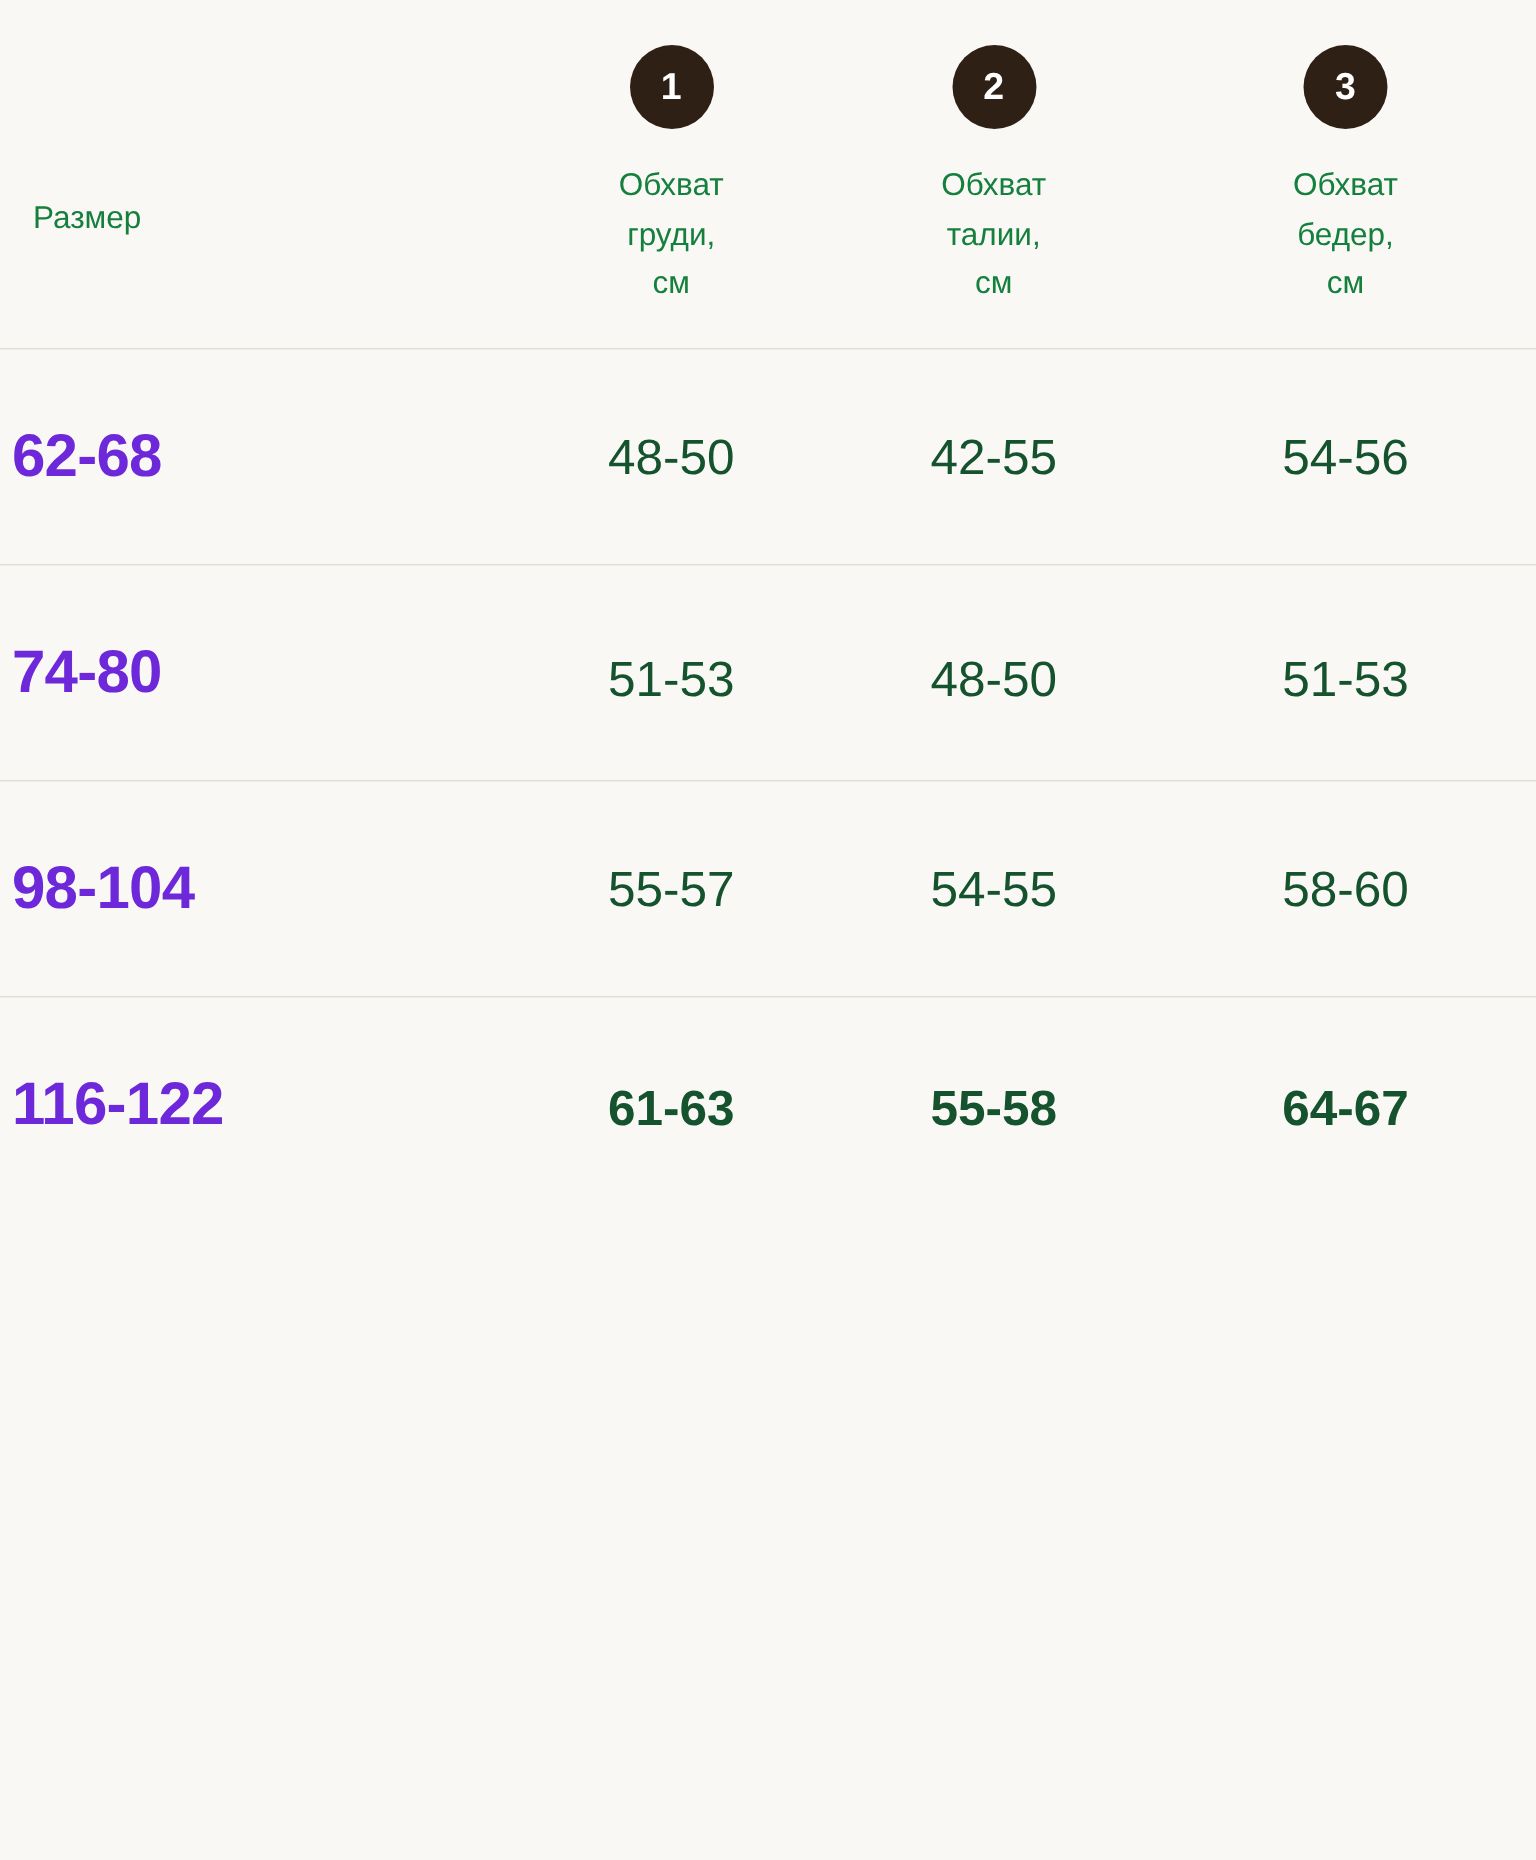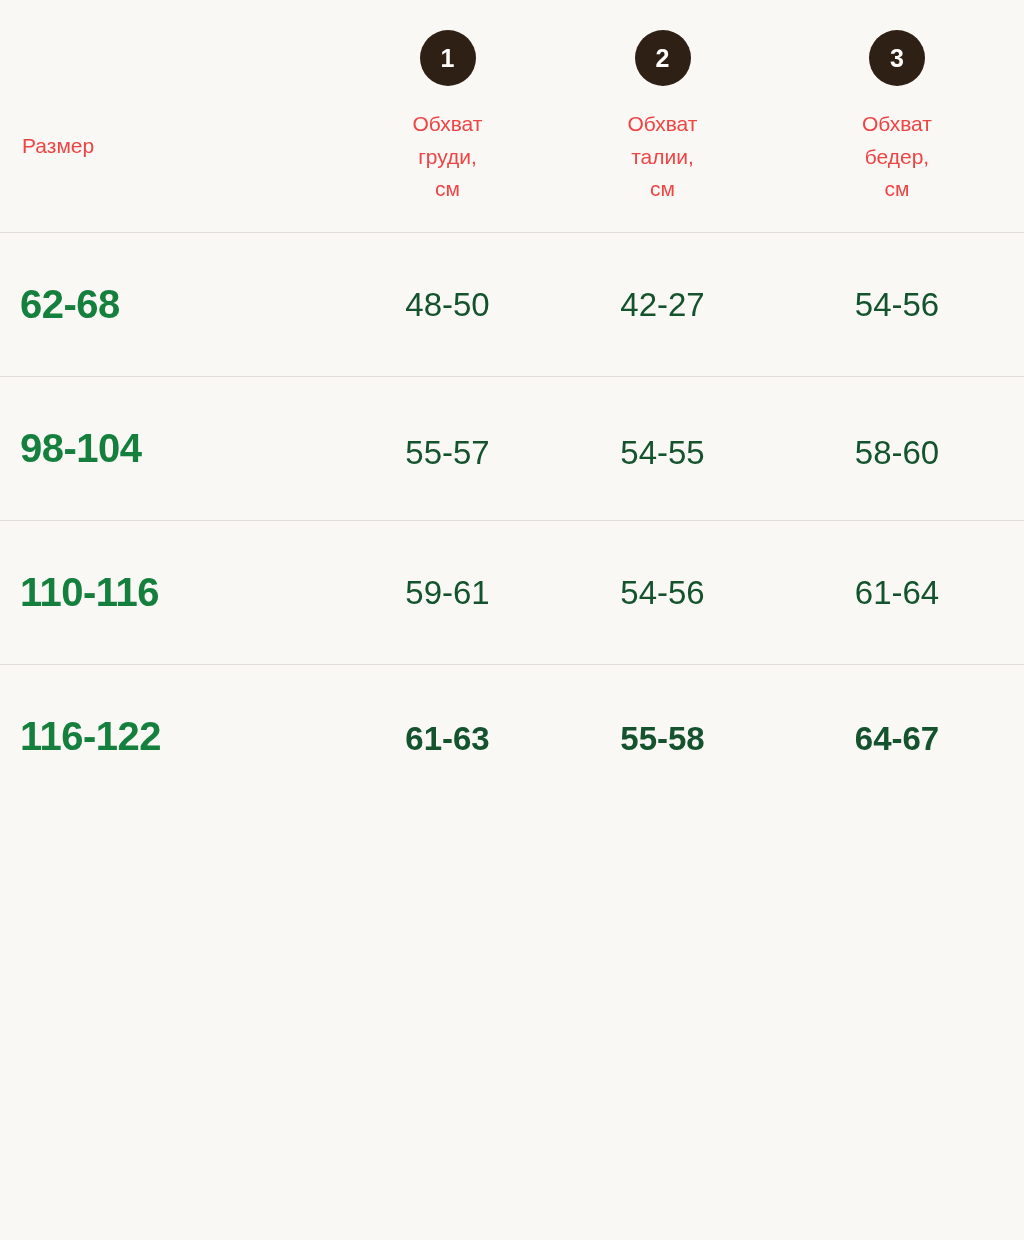--- a/index.html
+++ b/index.html
@@ -71,21 +71,21 @@
     display: flex;
     align-items: center;
     justify-content: center;
     line-height: 1;
     margin-bottom: 22px;
   }
 
   .head-label {
     font-size: 21px;
     font-weight: 400;
-    color: #ef4444;
+    color: #15803d;
     text-align: center;
     line-height: 1.55;
     white-space: pre-line;
   }
 
   .head-label.size {
     font-size: 21px;
     text-align: left;
     line-height: 1.2;
   }
@@ -98,22 +98,22 @@
   tbody td {
     padding: 0;
     border: none;
     height: 143px;
     vertical-align: middle;
   }
 
   .size-cell {
     font-size: 40px;
     font-weight: bold;
-    color: #15803d;
-    padding-left: 20px;
+    color: #6d28d9;
+    padding-left: 8px;
     letter-spacing: -0.5px;
   }
 
   .val-cell {
     font-size: 33px;
     font-weight: 400;
     color: #14532d;
     text-align: center;
   }
 
@@ -164,34 +164,34 @@
 бедер,
 см</div>
           </div>
         </th>
       </tr>
     </thead>
     <tbody>
       <tr>
         <td class="size-cell">62-68</td>
         <td class="val-cell">48-50</td>
-        <td class="val-cell">42-27</td>
+        <td class="val-cell">42-55</td>
         <td class="val-cell">54-56</td>
+      </tr>
+      <tr>
+        <td class="size-cell">74-80</td>
+        <td class="val-cell">51-53</td>
+        <td class="val-cell">48-50</td>
+        <td class="val-cell">51-53</td>
       </tr>
       <tr>
         <td class="size-cell">98-104</td>
         <td class="val-cell">55-57</td>
         <td class="val-cell">54-55</td>
         <td class="val-cell">58-60</td>
-      </tr>
-      <tr>
-        <td class="size-cell">110-116</td>
-        <td class="val-cell">59-61</td>
-        <td class="val-cell">54-56</td>
-        <td class="val-cell">61-64</td>
       </tr>
       <tr>
         <td class="size-cell">116-122</td>
         <td class="val-cell">61-63</td>
         <td class="val-cell">55-58</td>
         <td class="val-cell">64-67</td>
       </tr>
     </tbody>
   </table>
 </div>

